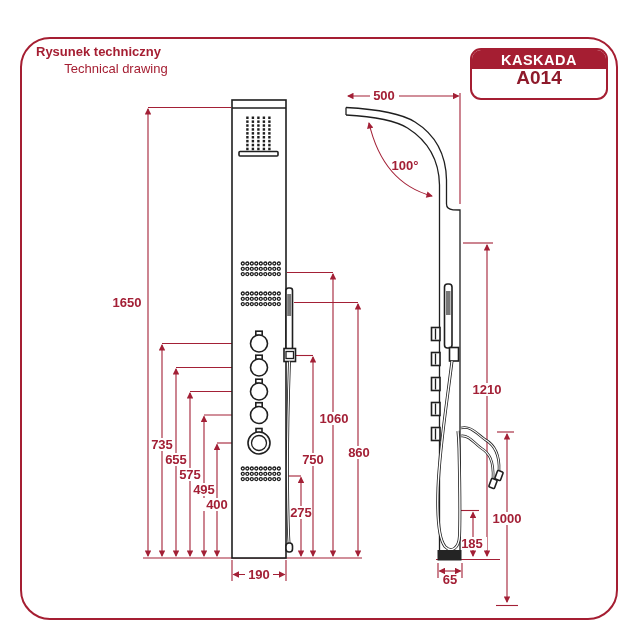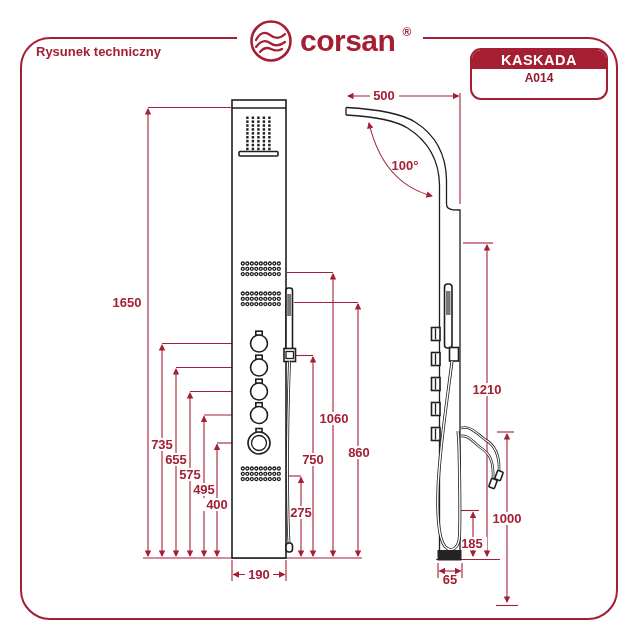--- a/index.html
+++ b/index.html
@@ -11,51 +11,40 @@
         display:flex;align-items:center;gap:7px;z-index:3;}
   .logo-text{color:#a51e32;font-size:30px;font-weight:bold;letter-spacing:-0.5px;line-height:1;}
   .logo-reg{color:#a51e32;font-size:12px;font-weight:bold;transform:translateY(-9px);display:inline-block;}
   .titles{position:absolute;left:36px;top:44px;width:160px;text-align:center;z-index:3;}
   .title{color:#a51e32;font-size:13px;font-weight:bold;white-space:nowrap;text-align:left;}
   .subtitle{color:#a51e32;font-size:13px;margin-top:2px;}
   .badge{position:absolute;left:470px;top:48px;width:138px;height:52px;border:2px solid #a51e32;
          border-radius:11px;overflow:hidden;box-sizing:border-box;background:#fff;z-index:3;}
   .badge-top{height:19px;background:#a51e32;color:#fff;font-weight:bold;font-size:14.5px;
              letter-spacing:0.5px;display:flex;align-items:center;justify-content:center;}
-  .badge-bottom{height:17px;color:#8e1a2b;font-weight:bold;font-size:12px;
+  .badge-bottom{height:17px;color:#8e1a2b;font-weight:bold;font-size:19px;
              display:flex;align-items:center;justify-content:center;}
   svg.drawing{position:absolute;left:0;top:0;z-index:2;}
   svg.drawing text{font-family:"Liberation Sans",sans-serif;font-weight:bold;
                    font-size:13px;fill:#a32036;text-anchor:middle;}
   .blk{stroke:#1f1f1f;fill:none;stroke-width:1.3;}
   .blk2{stroke:#1f1f1f;fill:#fff;stroke-width:1.6;}
   .red{stroke:#a32036;fill:none;stroke-width:1.1;}
 </style>
 </head>
 <body>
 
 <div class="stage">
 
   <div class="frame"></div>
 
-  <div class="logo">
-    <svg width="44" height="44" viewBox="0 0 44 44">
-      <circle cx="22" cy="22" r="19.5" fill="none" stroke="#a51e32" stroke-width="2.6"></circle>
-      <g fill="none" stroke="#a51e32" stroke-width="2.2" stroke-linecap="round">
-        <path d="M7,21 Q13,10 21,16 Q29,22 36,15"></path>
-        <path d="M7,28 Q14,19 21,24 Q28,29 36,23"></path>
-        <path d="M11,33 Q16,27 22,30 Q28,33 33,30"></path>
-      </g>
-    </svg>
-    <span class="logo-text">corsan</span>
-    <span class="logo-reg">®</span>
-  </div>
 
   <div class="titles">
     <div class="title">Rysunek techniczny</div>
+    <div class="subtitle">Technical drawing</div>
   </div>
 
   <div class="badge">
     <div class="badge-top">KASKADA</div>
     <div class="badge-bottom">A014</div>
   </div>
 
   <svg class="drawing" width="640" height="640" viewBox="0 0 640 640">
     <defs>
       <marker id="ah" viewBox="0 0 10 10" refX="8.5" refY="5" markerWidth="8" markerHeight="6.5" markerUnits="userSpaceOnUse" orient="auto-start-reverse">

